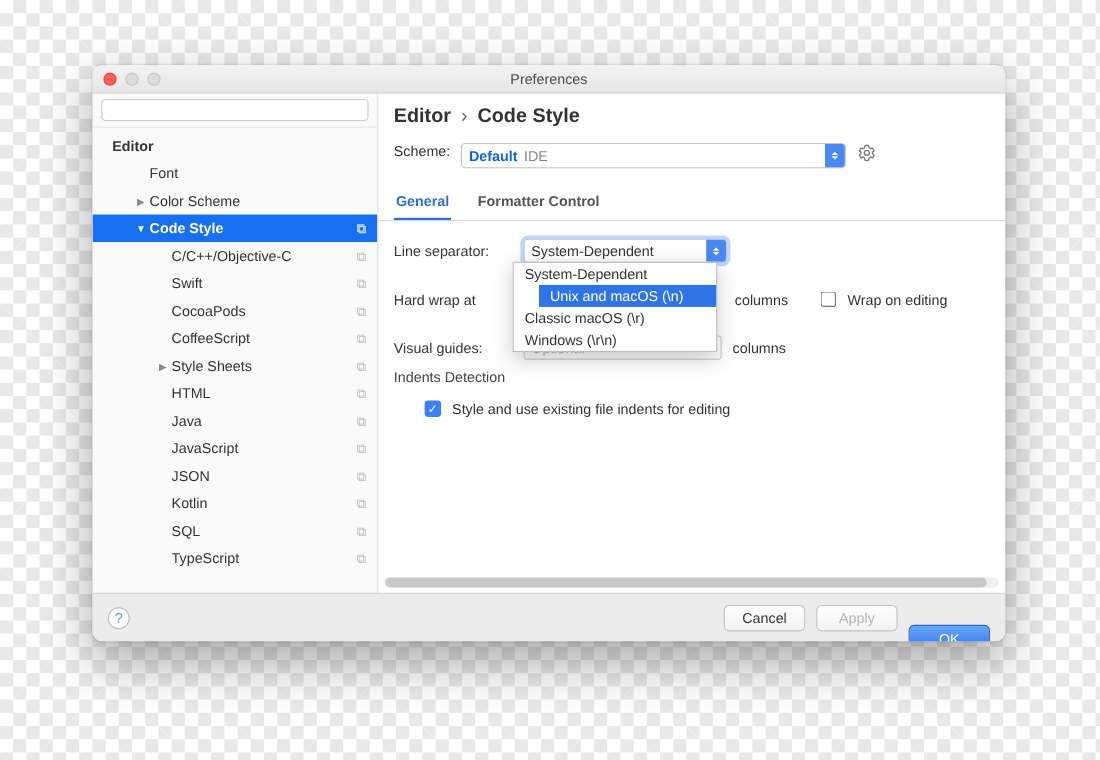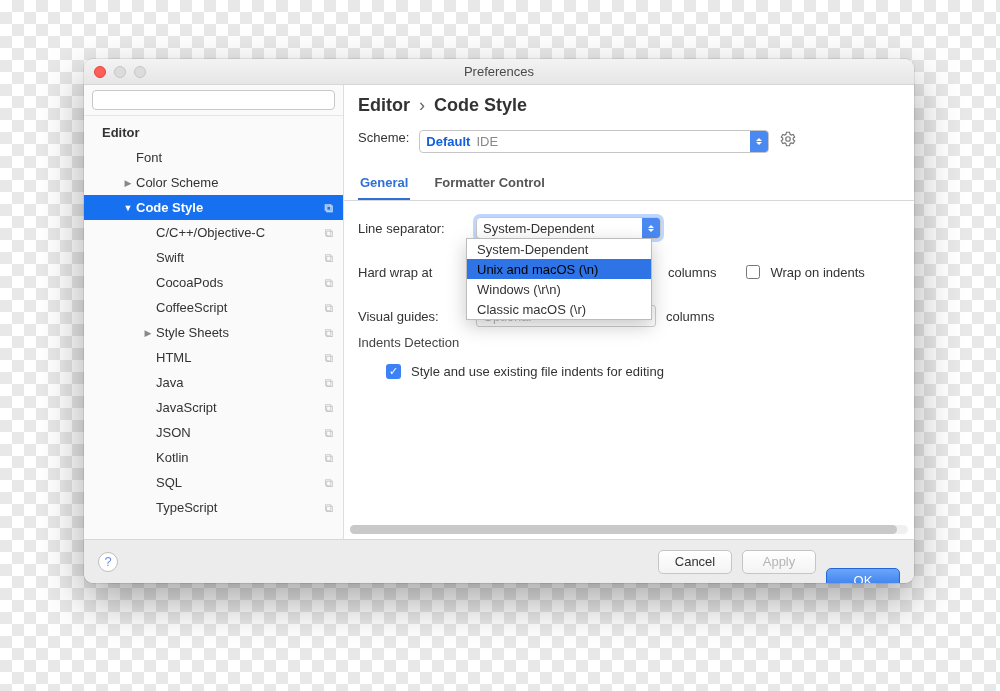--- a/index.html
+++ b/index.html
@@ -146,21 +146,21 @@
     .dropdown-pop {
       position:absolute;
       top: 37px; left: 122px;
       width: 186px;
       background:#fff;
       border:1px solid #bcbcbc;
       box-shadow: 0 6px 18px rgba(0,0,0,0.22);
       z-index: 50;
     }
     .dropdown-pop .opt { height: 20px; display:flex; align-items:center; padding:0 10px; font-size:13px; }
-    .dropdown-pop .opt.sel { background:#2f74e7; color:#000000; }
+    .dropdown-pop .opt.sel { background:#2f74e7; color:#ffffff;margin-left:23px; }
     .bottom-scroll {
       height:14px;
     }
     .bottom-scroll .track {
       margin: 0 6px; height:9px; background:#f0f0f0; border-radius:5px; position:relative;
     }
     .bottom-scroll .thumb {
       position:absolute; left:0; top:0; bottom:0; width: 98%; background:#c9c9c9; border-radius:5px;
     }
     .footer {
@@ -331,31 +331,31 @@
             <span class="arrows">
               <span class="arr-up"></span>
                 <span class="arr-dn"></span>
             </span>
           </div>
         </div>
 
         <div class="dropdown-pop" id="ls-pop">
             <div class="opt">System-Dependent</div>
             <div class="opt sel">Unix and macOS (\n)</div>
+            <div class="opt">Classic macOS (\r)</div>
             <div class="opt">Windows (\r\n)</div>
-            <div class="opt">Classic macOS (\r)</div>
           </div>
 
         <div class="frow">
           <label class="lab">Hard wrap at</label>
           <input class="num-input" type="text" style="width: 182px;">
           <span class="col-lab">columns</span>
           <span style="width:10px;"></span>
           <input type="checkbox" class="chk" style="">
-          <span>Wrap on indents</span>
+          <span>Wrap on editing</span>
         </div>
 
         <div class="frow" style="margin-bottom:8px;">
           <label class="lab">Visual guides:</label>
           <input class="txt-input" type="text" placeholder="Optional" style="">
           <span class="col-lab">columns</span>
         </div>
 
         <div class="section-title">Indents Detection</div>
         <div class="detect-row">

